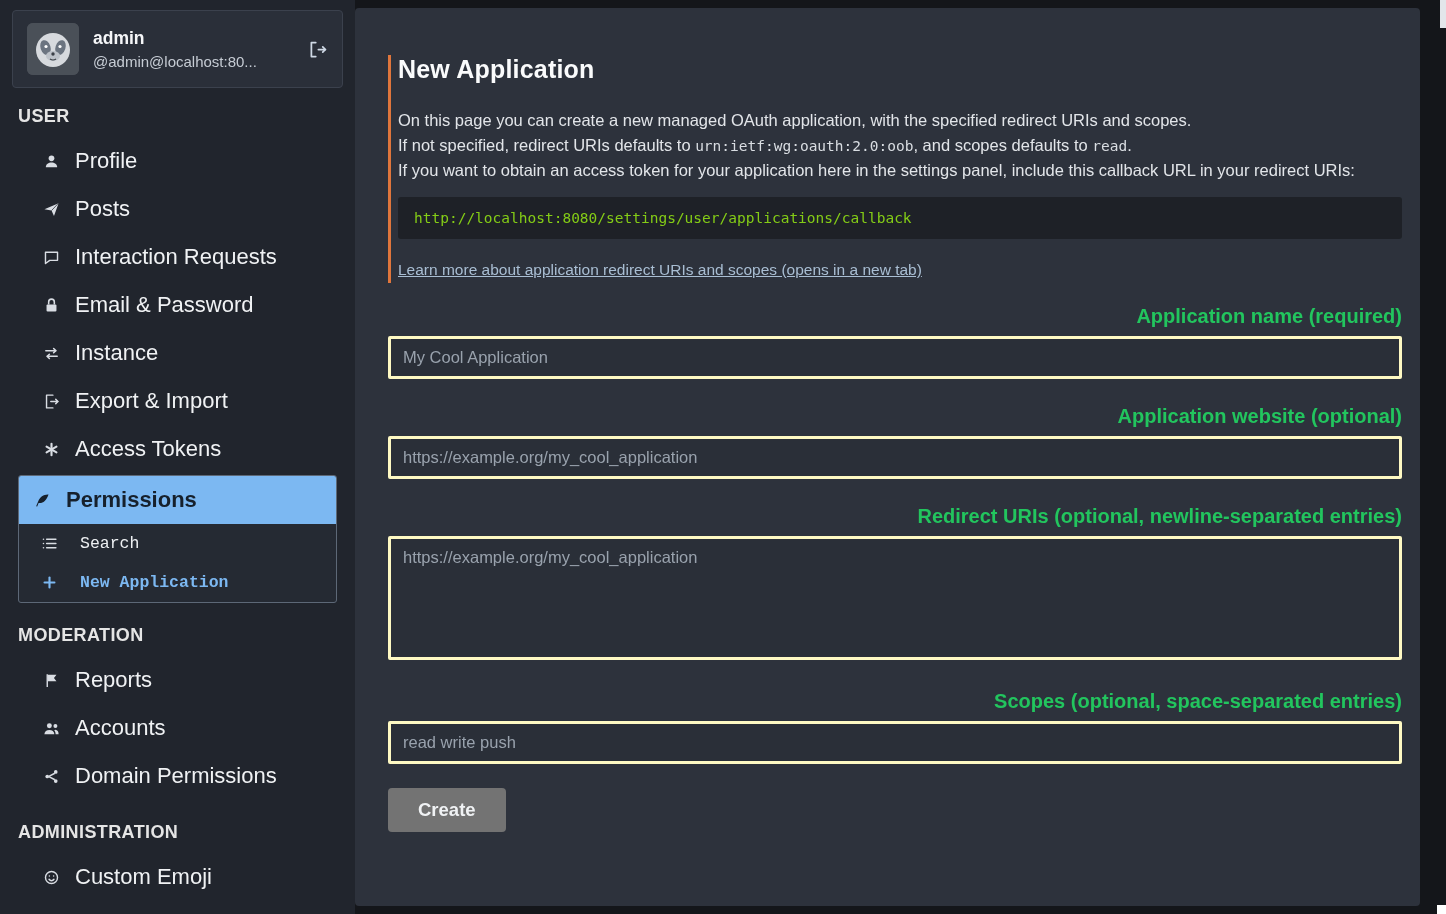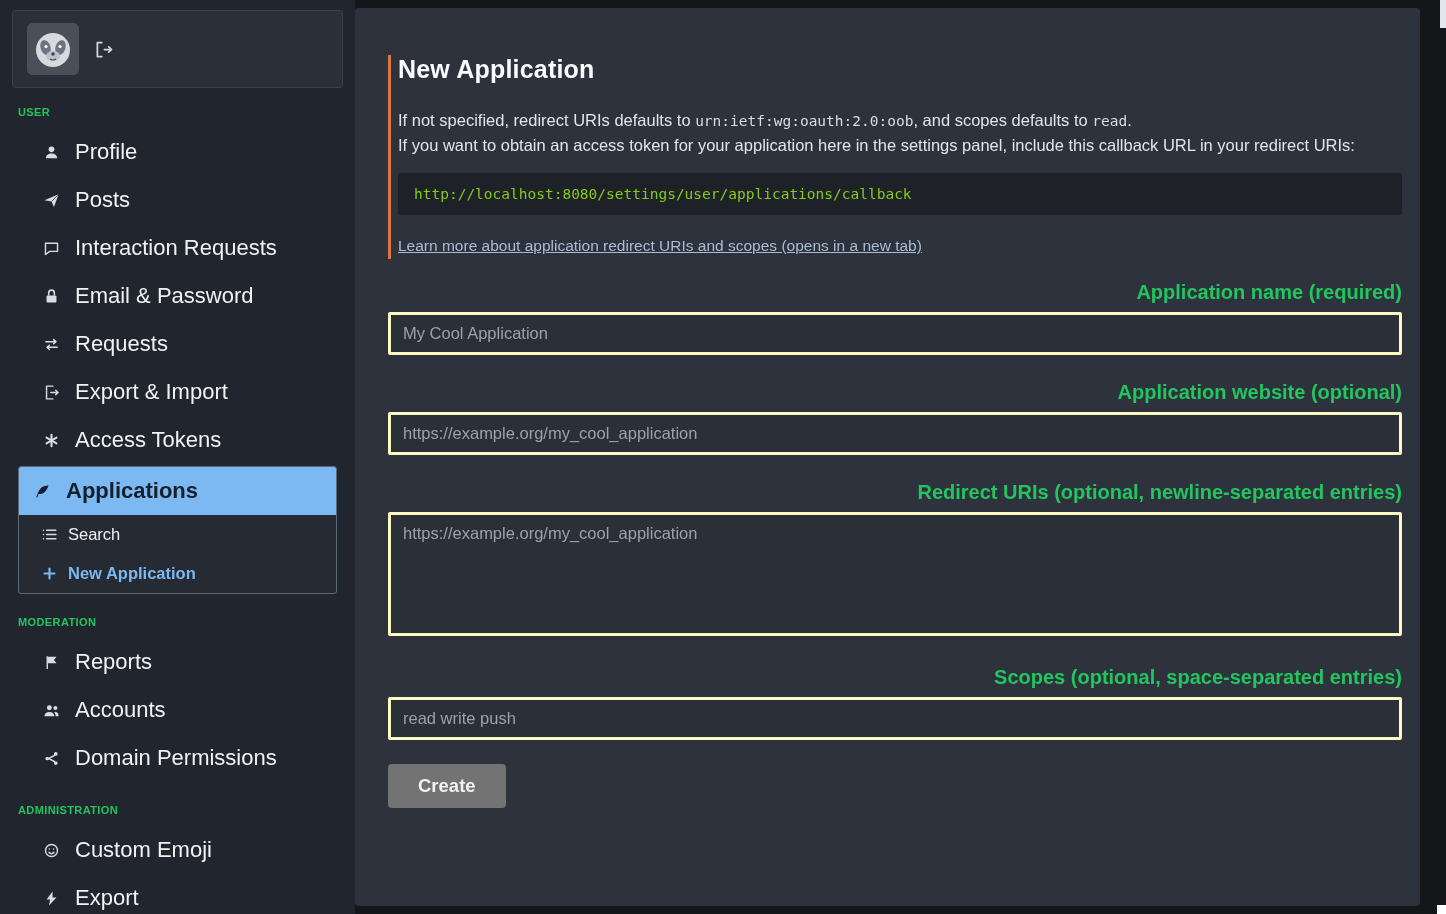--- a/index.html
+++ b/index.html
@@ -32,22 +32,22 @@
     background: #4a5058; flex: none;
   }
   .avatar svg { display: block; width: 52px; height: 52px; }
   .user-meta { flex: 1; min-width: 0; }
   .user-name { font-weight: bold; font-size: 17.5px; color: #f5f6f8; margin-bottom: 4px; }
   .user-handle { font-size: 15px; color: #c6ccd4; white-space: nowrap; overflow: hidden; }
   .logout { color: #cfd9e6; flex: none; cursor: pointer; }
   .logout svg { width: 21px; height: 21px; display: block; }
 
   .section-label {
-    font-size: 11px; font-weight: bold; letter-spacing: 0.4px;
-    color: #22c55e;
+    font-size: 18px; font-weight: bold; letter-spacing: 0.4px;
+    color: #e5e5e5;
     padding: 0 18px; margin: 22px 0 10px 0;
   }
   .section-label.first { margin-top: 18px; }
 
   .menu-item {
     display: flex; align-items: center; gap: 14px;
     padding: 11px 14px 11px 43px;
     font-size: 22px; color: #f0f2f4;
     cursor: pointer;
   }
@@ -60,23 +60,23 @@
     border-radius: 3px;
     overflow: hidden;
     background: #252a33;
   }
   .app-group .menu-item.active {
     background: #7cb8f2; color: #16202c; font-weight: bold;
     padding-left: 15px;
   }
   .app-group .menu-item.active .mi-icon { color: #16202c; }
   .sub-item {
-    display: flex; align-items: center; gap: 9px;
+    display: flex; align-items: center; gap: 21px;
     padding: 10px 14px 10px 22px;
-    font-size: 16.5px; color: #eef0f3; cursor: pointer;
+    font-size: 16.5px; color: #eef0f3; cursor: pointer; font-family: Liberation Mono, monospace;
   }
   .sub-item .mi-icon { color: #d9dde3; }
   .sub-item.active { color: #7cb8f2; font-weight: bold; }
   .sub-item.active .mi-icon { color: #7cb8f2; }
 
   
   .main-col {
     flex: 1; height: 914px;
     padding: 8px 26px 8px 0;
     background: #14161a;
@@ -168,20 +168,24 @@
         <circle cx="26" cy="27" r="17" fill="#d7dade"></circle>
         <ellipse cx="18.5" cy="24.5" rx="5" ry="7.5" fill="#6b7480" transform="rotate(-18 18.5 24.5)"></ellipse>
         <ellipse cx="33.5" cy="24.5" rx="5" ry="7.5" fill="#6b7480" transform="rotate(18 33.5 24.5)"></ellipse>
         <circle cx="19" cy="23.5" r="1.6" fill="#ffffff"></circle>
         <circle cx="33" cy="23.5" r="1.6" fill="#ffffff"></circle>
         <ellipse cx="26" cy="33" rx="7" ry="5" fill="#bdc2c9"></ellipse>
         <circle cx="26" cy="31" r="1.7" fill="#3a3f46"></circle>
         <path d="M23 36q3 2 6 0" stroke="#3a3f46" stroke-width="1.2" fill="none"></path>
       </svg>
     </div>
+    <div class="user-meta">
+      <div class="user-name">admin</div>
+      <div class="user-handle">@admin@localhost:80...</div>
+    </div>
     <span class="logout">
       <svg viewBox="0 0 24 24" fill="none" stroke="currentColor" stroke-width="2" stroke-linecap="round" stroke-linejoin="round">
         <path d="M10 4H5v16h5"></path>
           <path d="M13 12h8"></path>
           <path d="M18 9l3 3-3 3"></path>
       </svg>
     </span>
   </div>
 
   <div class="section-label first">USER</div>
@@ -227,21 +231,21 @@
 
   <div class="menu-item">
     <span class="mi-icon">
       <svg viewBox="0 0 24 24" fill="none" stroke="currentColor" stroke-width="2.2" stroke-linecap="round" stroke-linejoin="round">
           <path d="M4 8h14"></path>
           <path d="M15 5l3 3-3 3"></path>
           <path d="M20 16H6"></path>
           <path d="M9 13l-3 3 3 3"></path>
         </svg>
     </span>
-    <span>Requests</span>
+    <span>Instance</span>
   </div>
 
   <div class="menu-item">
     <span class="mi-icon">
       <svg viewBox="0 0 24 24" fill="none" stroke="currentColor" stroke-width="2" stroke-linecap="round" stroke-linejoin="round">
           <path d="M14 3H5v18h9"></path>
           <path d="M11 12h10"></path>
           <path d="M18 9l3 3-3 3"></path>
         </svg>
     </span>
@@ -259,21 +263,21 @@
     <span>Access Tokens</span>
   </div>
 
   <div class="app-group">
     <div class="menu-item active">
       <span class="mi-icon">
         <svg viewBox="0 0 24 24" fill="currentColor">
             <path d="M20.5 3.5c-6.5-.5-12 3.5-14.5 9.5L3 20l1.5.5 2-5c5.5 1 11-3 14-12z"></path>
           </svg>
       </span>
-      <span>Applications</span>
+      <span>Permissions</span>
     </div>
     <div class="sub-item">
       <span class="mi-icon">
         <svg viewBox="0 0 24 24" stroke="currentColor" stroke-width="2.2" stroke-linecap="round" fill="none">
             <path d="M8 6h13"></path>
             <path d="M8 12h13"></path>
             <path d="M8 18h13"></path>
             <path d="M3.5 6h.01"></path>
             <path d="M3.5 12h.01"></path>
             <path d="M3.5 18h.01"></path>
@@ -355,20 +359,21 @@
 
 </aside>
 
 <div class="main-col">
   <main class="panel">
 
     <div class="intro-block">
       <h1 class="page-title">New Application</h1>
 
       <p class="intro">
+        <span class="line">On this page you can create a new managed OAuth application, with the specified redirect URIs and scopes.</span>
         <span class="line"><span>If not specified, redirect URIs defaults to </span><code class="inline-code">urn:ietf:wg:oauth:2.0:oob</code><span>, and scopes defaults to </span><code class="inline-code">read</code><span>.</span></span>
         <span class="line">If you want to obtain an access token for your application here in the settings panel, include this callback URL in your redirect URIs:</span>
       </p>
 
       <pre class="code-block">http://localhost:8080/settings/user/applications/callback</pre>
 
       <a class="learn-link" href="#">Learn more about application redirect URIs and scopes (opens in a new tab)</a>
     </div>
 
     <form class="app-form">

